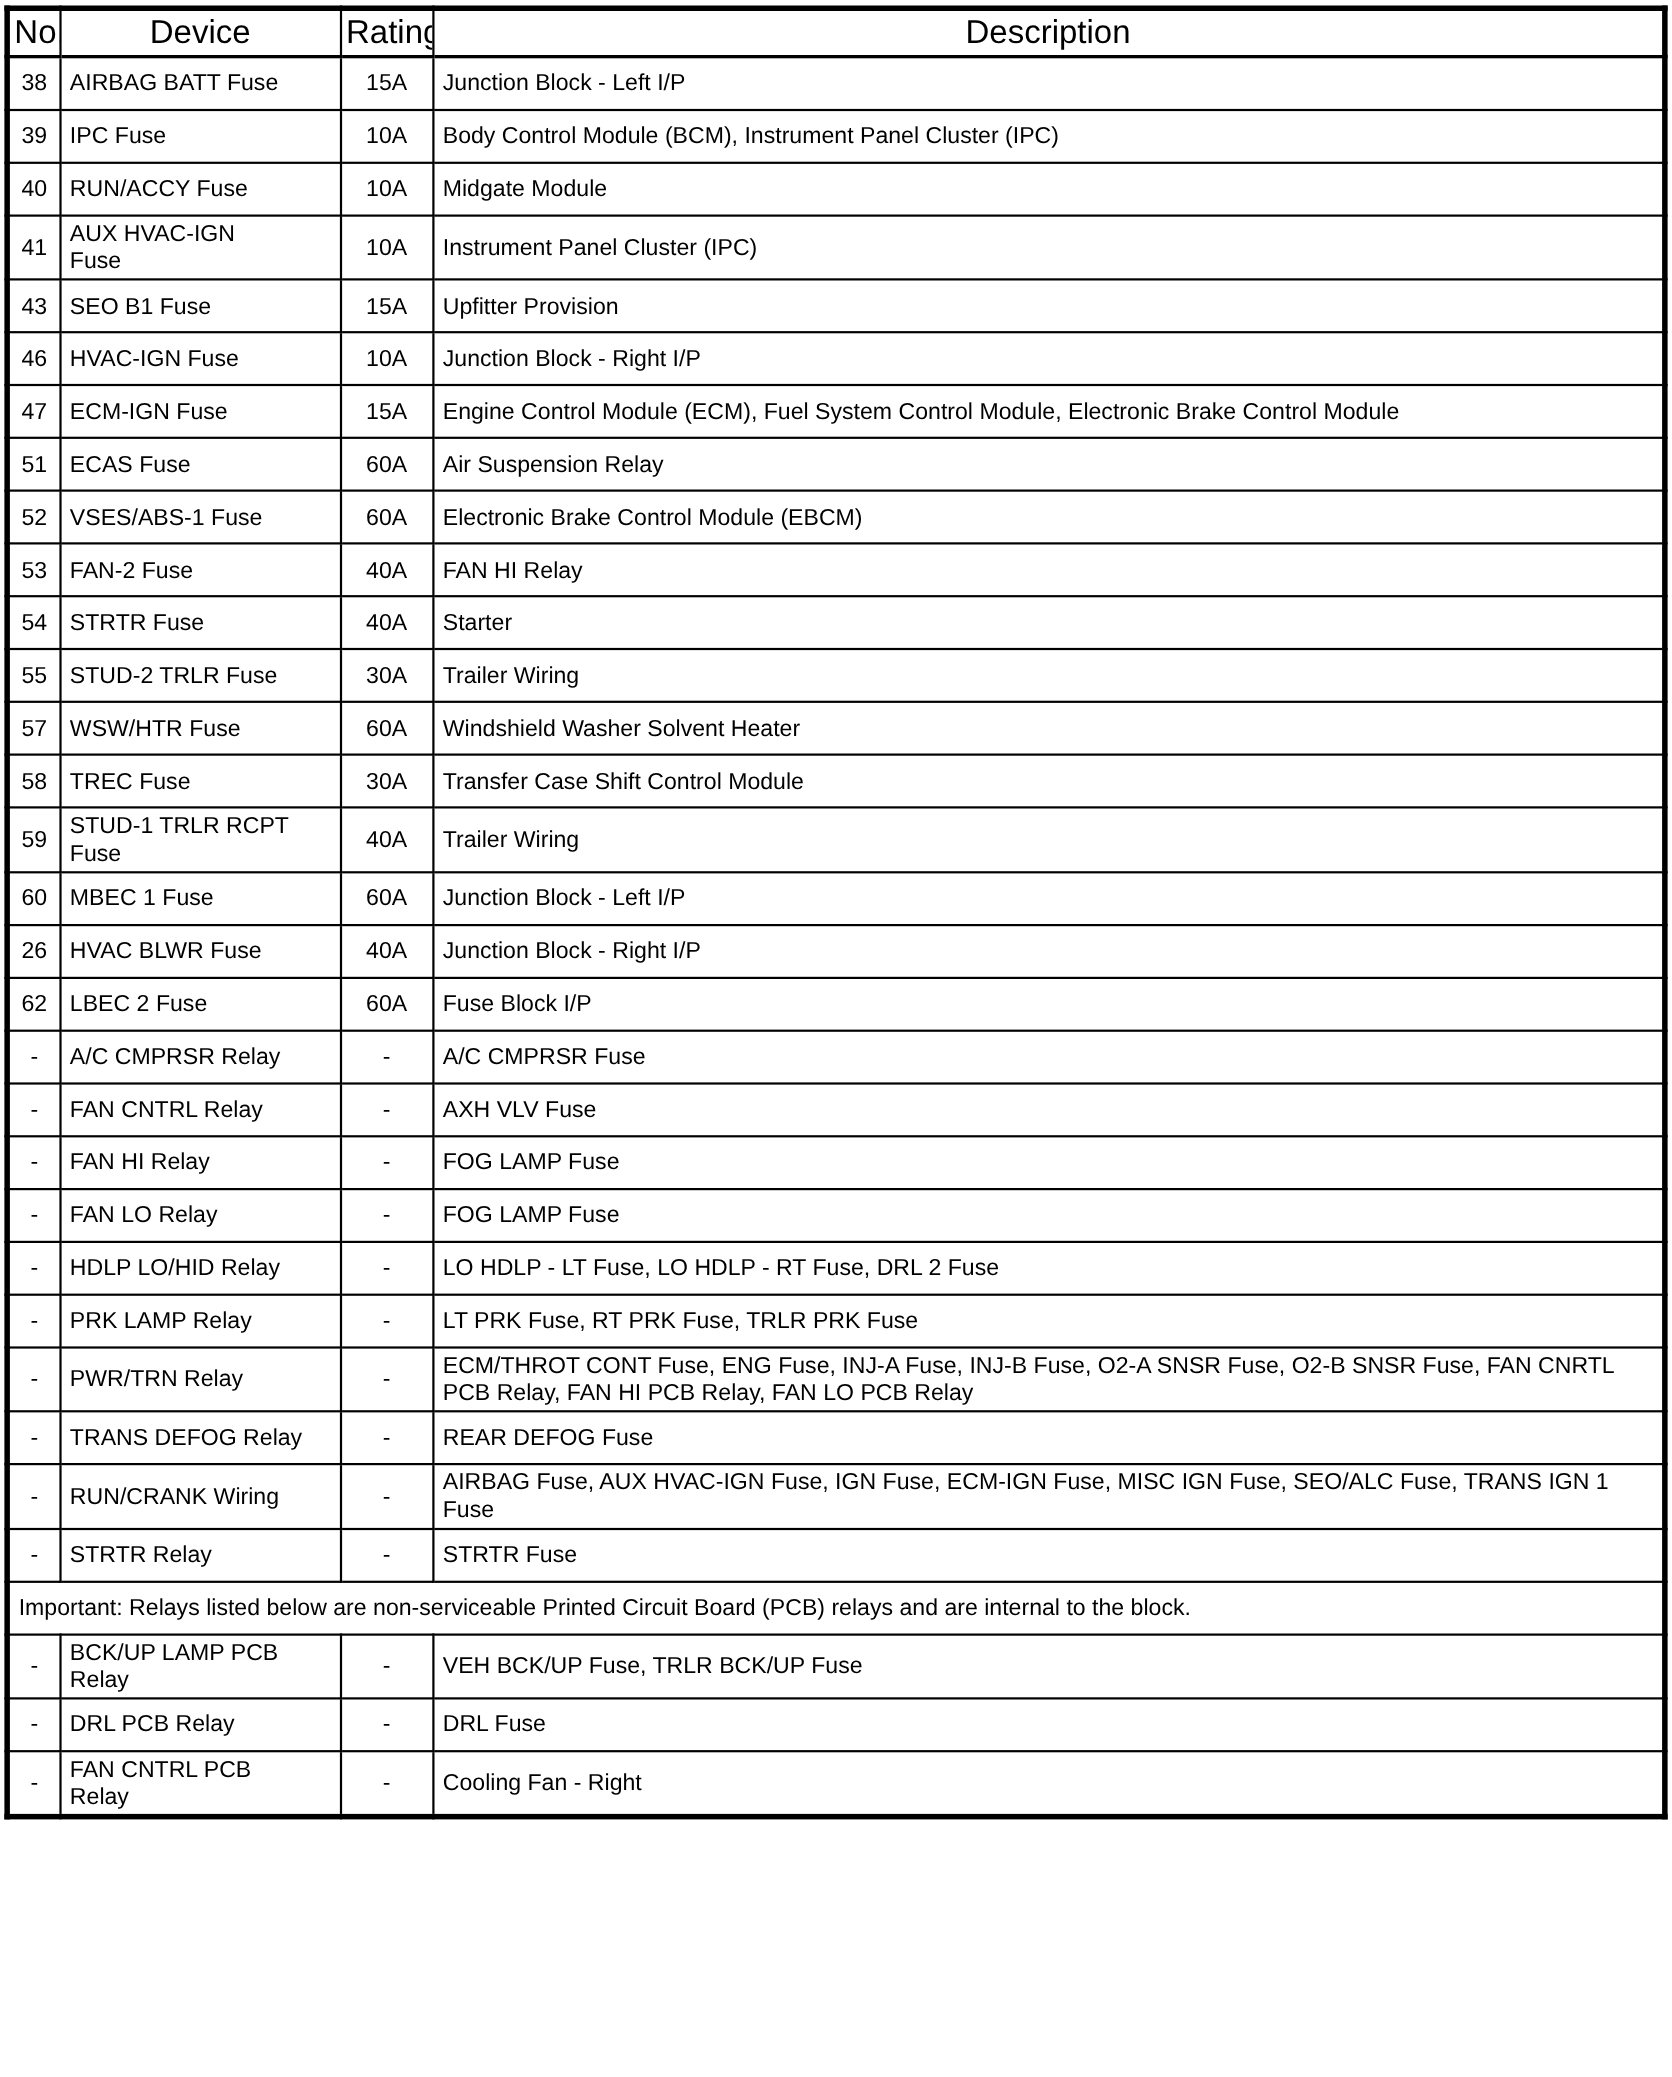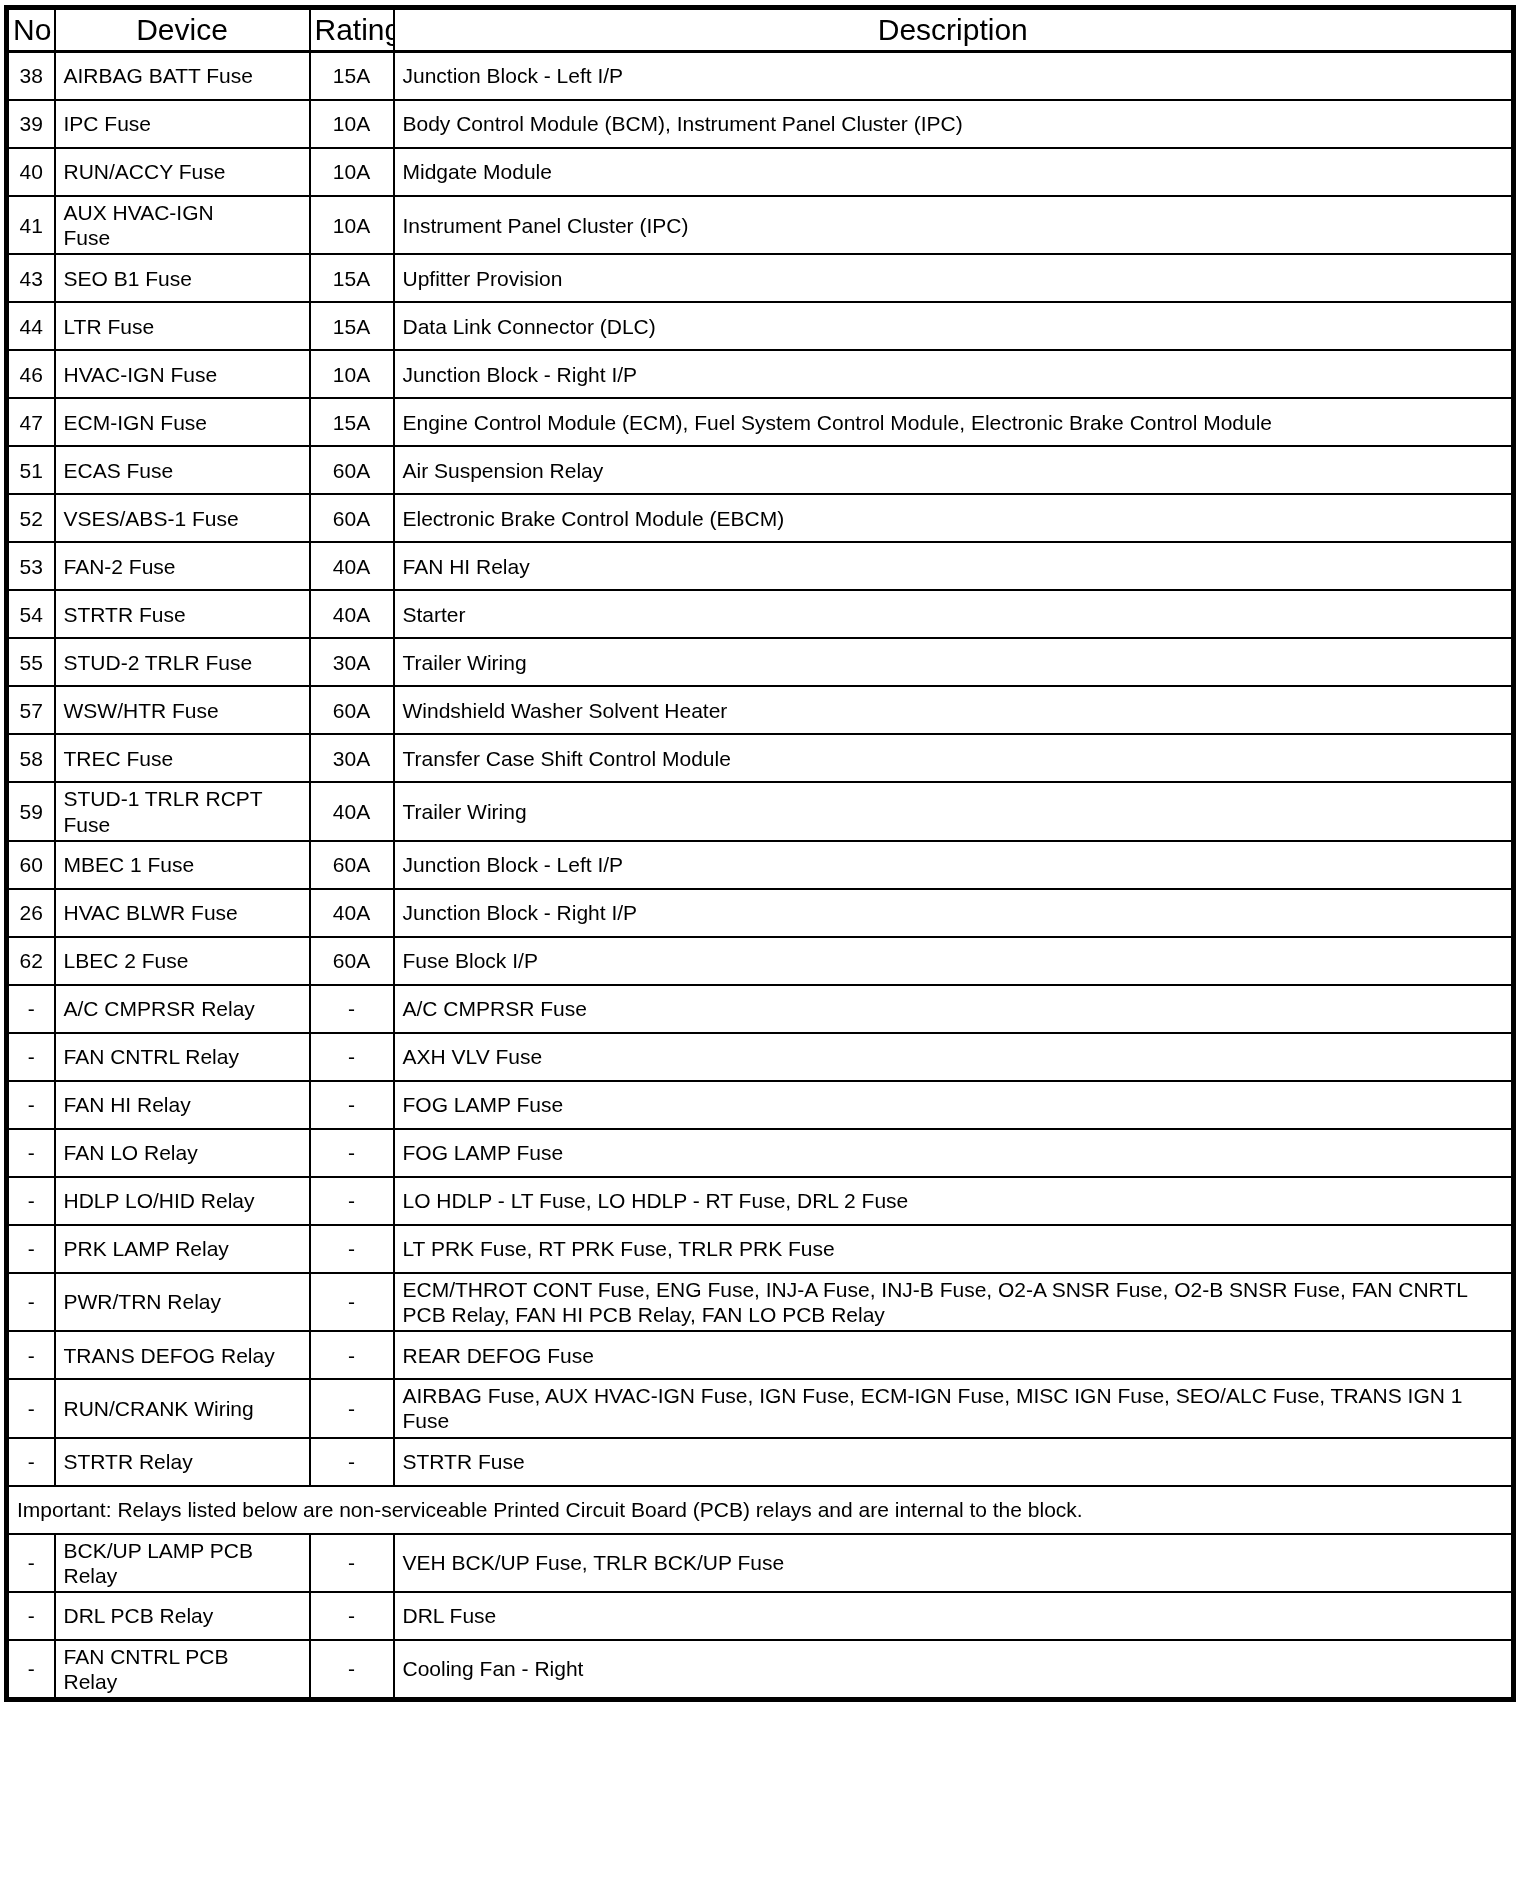--- a/index.html
+++ b/index.html
@@ -96,26 +96,20 @@
           <td class="center">10A</td>
           <td>Instrument Panel Cluster (IPC)</td>
         </tr>
         <tr>
           <td class="center">43</td>
           <td>SEO B1 Fuse</td>
           <td class="center">15A</td>
           <td>Upfitter Provision</td>
         </tr>
         <tr>
-          <td class="center">44</td>
-          <td>LTR Fuse</td>
-          <td class="center">15A</td>
-          <td>Data Link Connector (DLC)</td>
-        </tr>
-        <tr>
           <td class="center">46</td>
           <td>HVAC-IGN Fuse</td>
           <td class="center">10A</td>
           <td>Junction Block - Right I/P</td>
         </tr>
         <tr>
           <td class="center">47</td>
           <td>ECM-IGN Fuse</td>
           <td class="center">15A</td>
           <td>Engine Control Module (ECM), Fuel System Control Module, Electronic Brake Control Module</td>

